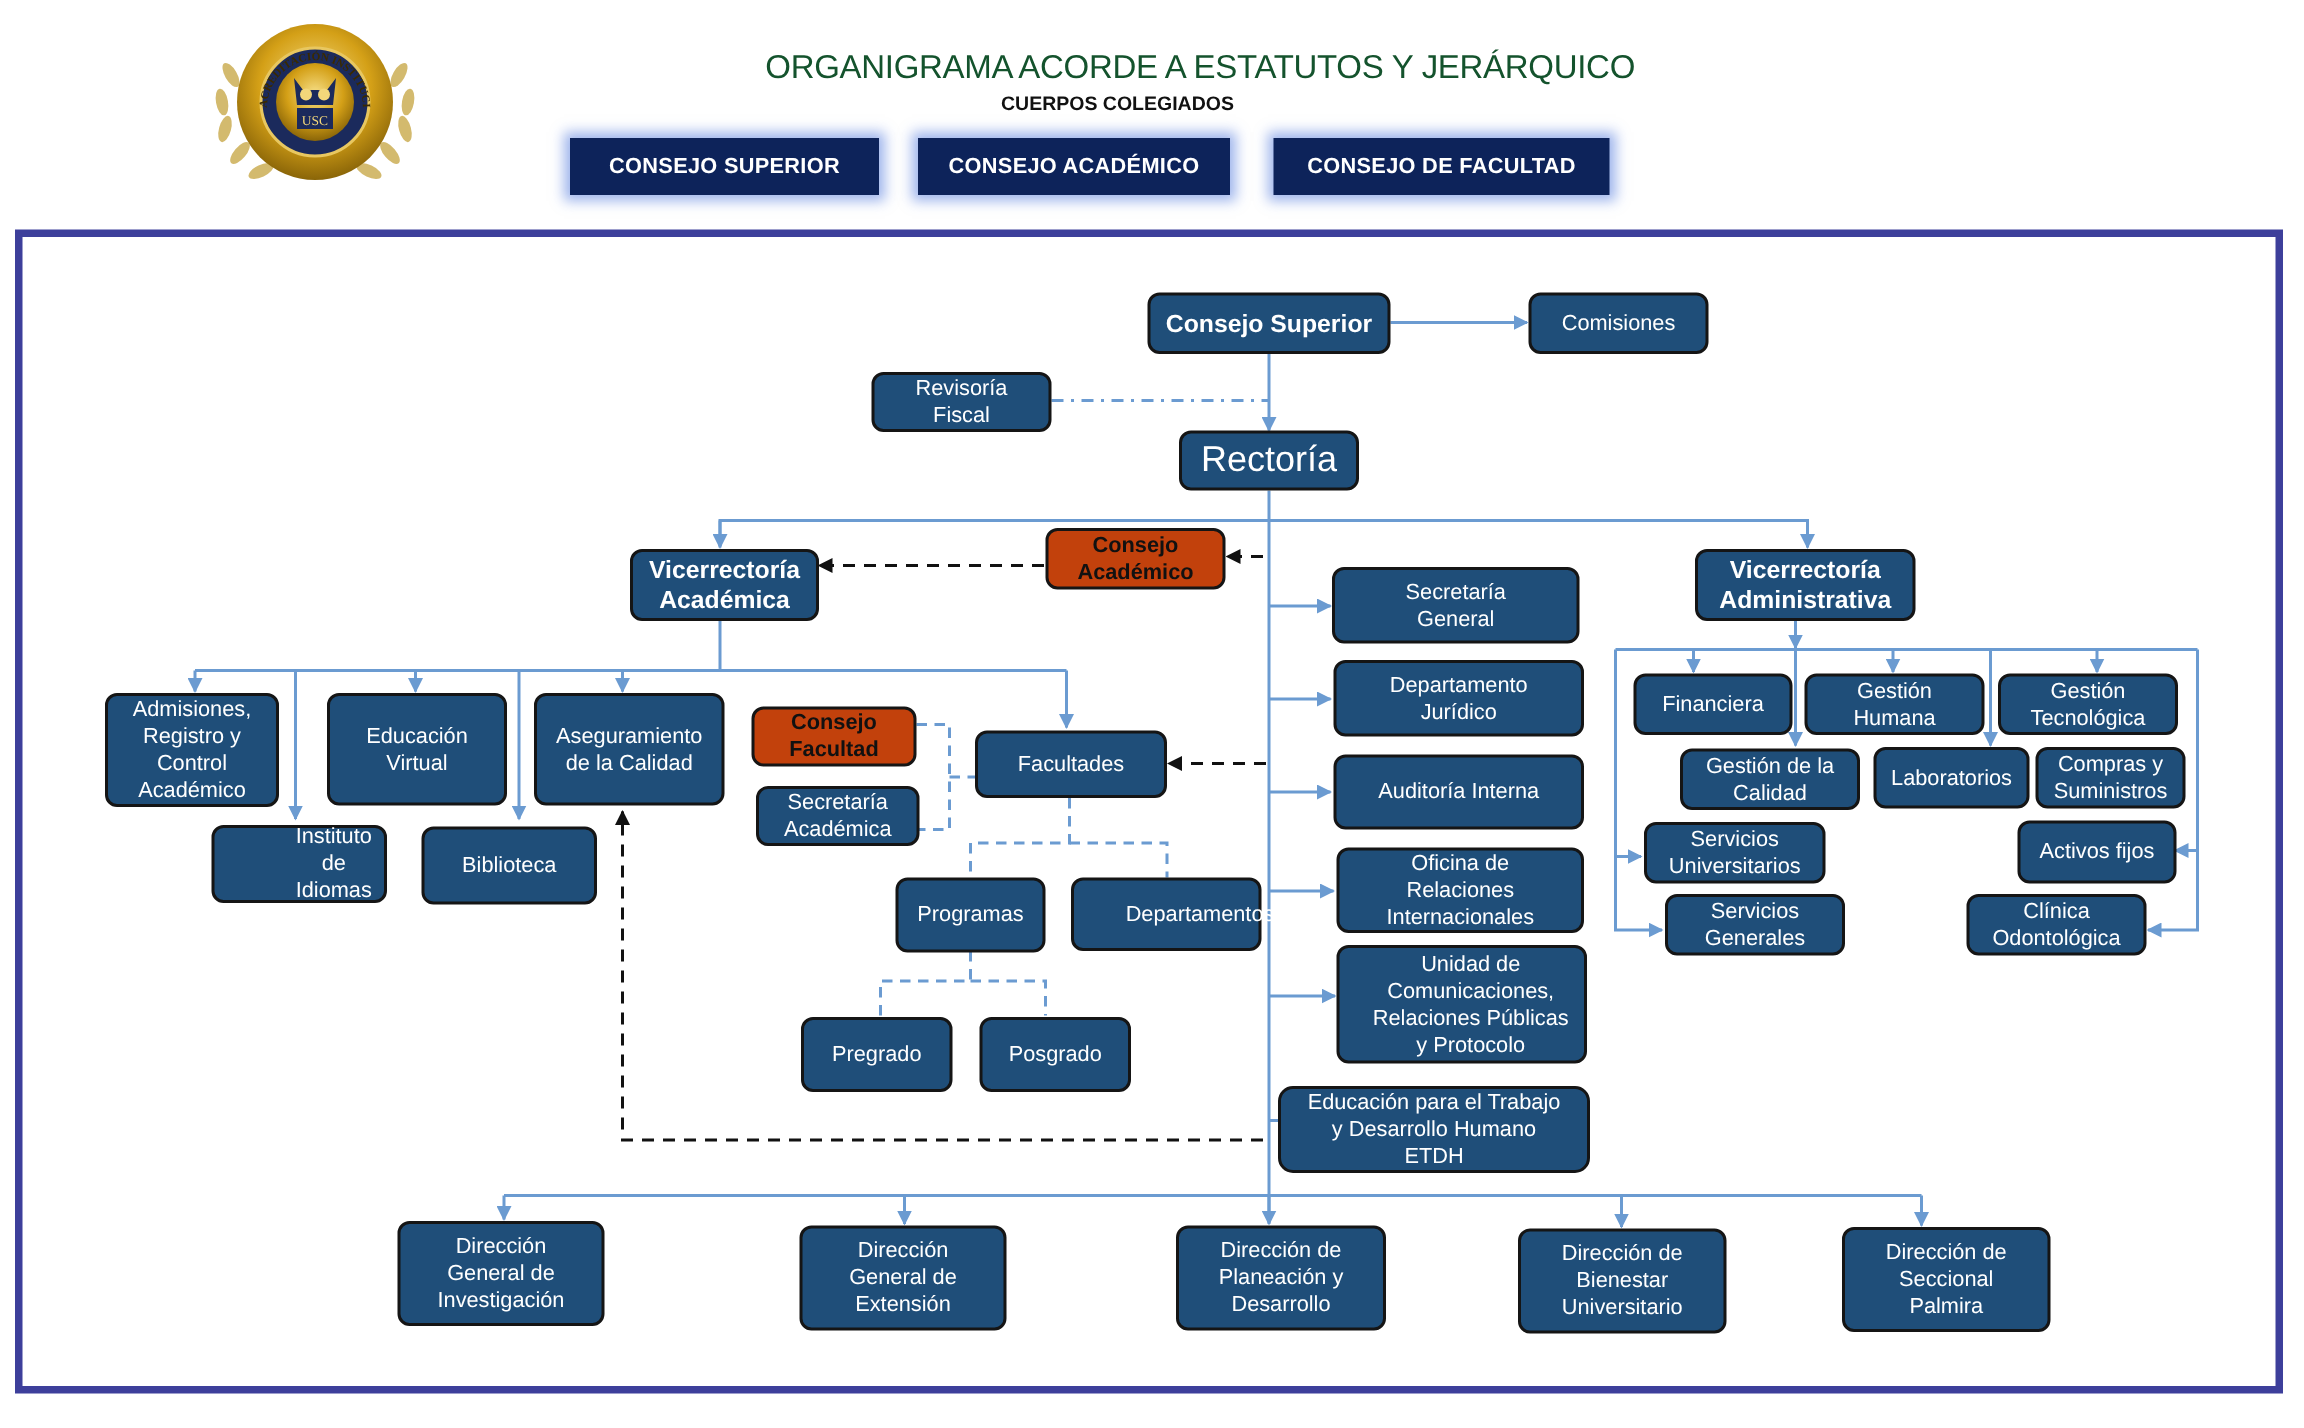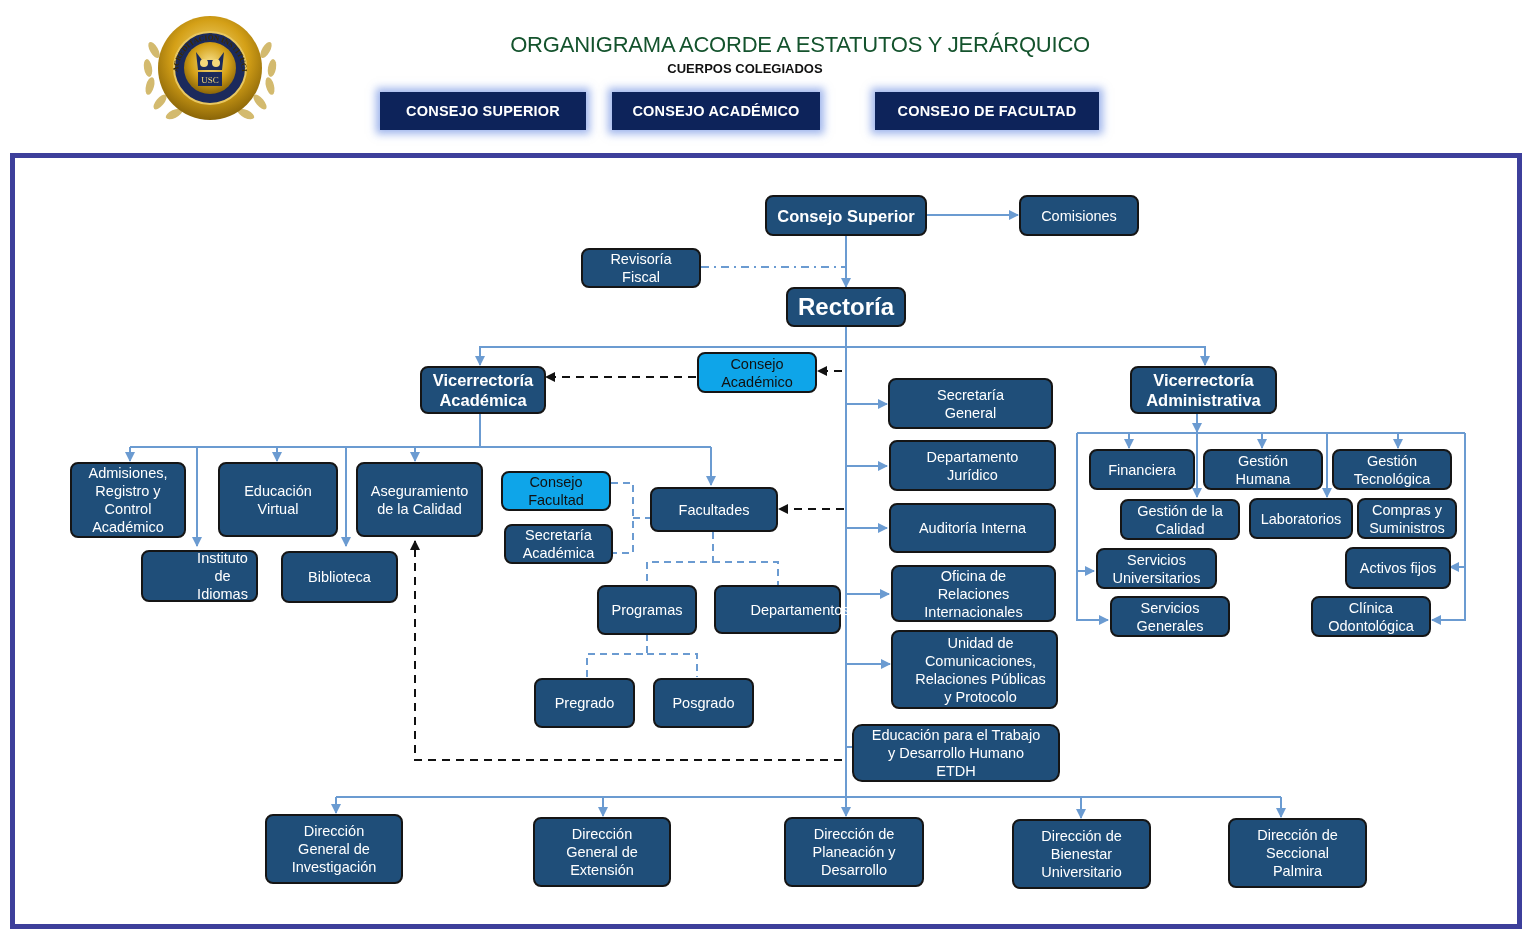--- a/index.html
+++ b/index.html
@@ -3,23 +3,23 @@
 <meta charset="utf-8">
 <style>
   html, body { margin:0; padding:0; }
   body { width:1536px; height:952px; background:#ffffff; position:relative; overflow:hidden; font-family:"Liberation Sans", sans-serif; }
   .abs { position:absolute; }
   #title { left:400px; width:690px; top:32px; text-align:right; font-size:22px; color:#14532d; letter-spacing:-0.2px; }
   #subtitle { left:400px; width:690px; top:61px; text-align:center; font-size:13px; font-weight:bold; color:#111; }
   .council-btn { position:absolute; top:92px; height:38px; background:#0d235a; color:#fff; font-weight:bold; font-size:14.5px; display:flex; align-items:center; justify-content:center; box-shadow:0 0 8px 4px rgba(80,120,220,0.55); cursor:pointer; letter-spacing:0.2px; }
   #frame { left:10px; top:153px; width:1502px; height:766px; border:5px solid #3d3f9b; }
   .box { position:absolute; background:#1f4e79; color:#fff; border:2px solid #151515; border-radius:8px; display:flex; align-items:center; justify-content:center; text-align:center; font-size:14.5px; line-height:18px; box-sizing:border-box; white-space:pre-line; cursor:pointer; }
-  .box.light { background:#0ea5e9; color:#111; font-weight:normal; }
+  .box.light { background:#c2410c; color:#111; font-weight:bold; }
   .box.bold { font-weight:bold; font-size:16.5px; line-height:20px; }
-  .box.huge { font-weight:bold; font-size:24px; }
+  .box.huge { font-weight:normal; font-size:24px; }
   svg#lines { position:absolute; left:0; top:0; }
   #seal { left:138px; top:10px; width:144px; height:118px; }
 </style>
 </head>
 <body>
 
 <svg id="seal" class="abs" viewBox="0 0 144 118">
   <defs>
     <radialGradient id="gold" cx="50%" cy="40%" r="60%">
       <stop offset="0%" stop-color="#f7e08a"></stop>
@@ -55,21 +55,21 @@
     <rect x="60" y="62" width="24" height="14" fill="#1b2a5c"></rect>
   </g>
   <text x="72" y="73" text-anchor="middle" font-size="9" fill="#f3d77a" font-family="Liberation Serif, serif">USC</text>
 </svg>
 
 <div id="title" class="abs">ORGANIGRAMA ACORDE A ESTATUTOS Y JERÁRQUICO</div>
 <div id="subtitle" class="abs">CUERPOS COLEGIADOS</div>
 
 <div class="council-btn" style="left:380px;width:206px;">CONSEJO SUPERIOR</div>
 <div class="council-btn" style="left:612px;width:208px;">CONSEJO ACADÉMICO</div>
-<div class="council-btn" style="left:849px;width:224px;margin-left:26px;">CONSEJO DE FACULTAD</div>
+<div class="council-btn" style="left:849px;width:224px;">CONSEJO DE FACULTAD</div>
 
 <div id="frame" class="abs"></div>
 
 <svg id="lines" width="1536" height="952">
   <defs>
     <marker id="arr" viewBox="0 0 10 10" refX="9" refY="5" markerWidth="5" markerHeight="5" orient="auto-start-reverse">
       <path d="M0,0 L10,5 L0,10 z" fill="#6b9bd1"></path>
     </marker>
     <marker id="arrk" viewBox="0 0 10 10" refX="9" refY="5" markerWidth="5" markerHeight="5" orient="auto-start-reverse">
       <path d="M0,0 L10,5 L0,10 z" fill="#111"></path>

